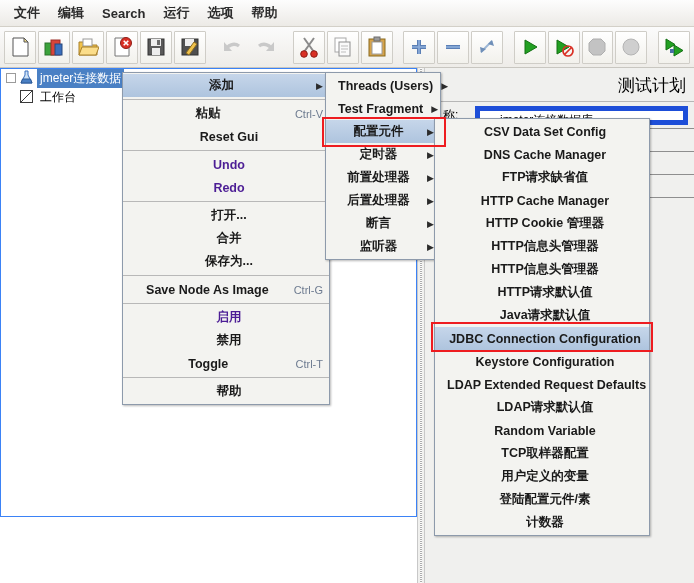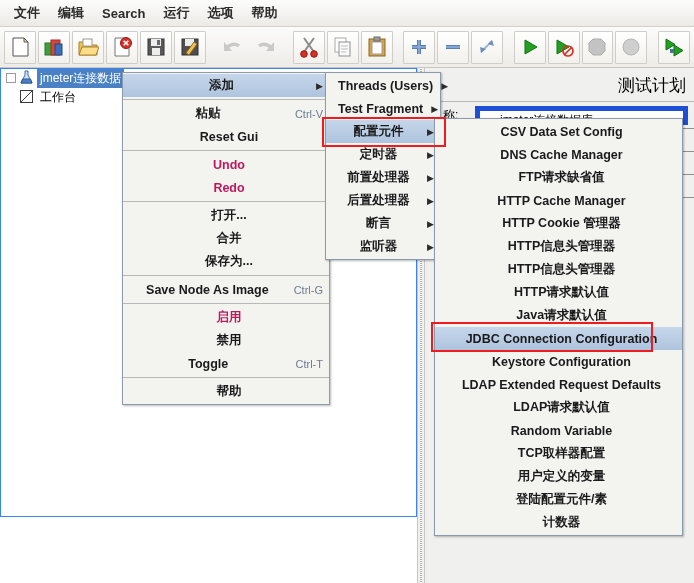--- a/index.html
+++ b/index.html
@@ -77,27 +77,27 @@
     position:absolute;background:#f3f3f0;border:1px solid #8d9aab;
     box-shadow:1px 1px 2px rgba(0,0,0,.28);box-sizing:border-box;padding:1px 0;text-align:center;
   }
   .pitem{
     display:flex;align-items:center;height:23px;padding:0 6px 0 12px;
     font-size:12.5px;font-weight:bold;color:#1a1a1a;white-space:nowrap;position:relative;
   }
   .pitem .ptext{flex:1;}
   .pitem .paccel{font-size:11px;font-weight:normal;color:#6d7b90;margin-left:14px;}
   .pitem .parrow{margin-left:8px;font-size:9px;color:#2b2b2b;}
-  .pitem.disabled{color:#be185d;}
+  .pitem.disabled{color:#4c1d95;}
   .pitem.sel{background:linear-gradient(#c6d6ea,#aec4de);}
   .psep{height:1px;background:#b8b8b8;margin:2px 0;}
   .redbox{position:absolute;border:2px solid #ee1c20;box-sizing:border-box;pointer-events:none;}
   #menu1{left:122px;top:72px;width:208px;}
   #menu2{left:325px;top:72px;width:116px;}
-  #menu3{left:434px;top:118px;width:249px;}
+  #menu3{left:434px;top:118px;width:216px;}
   #menu3 .pitem{font-weight:bold;}
 </style>
 </head>
 <body>
 
 <div id="menubar">
   <div class="mi">文件</div>
   <div class="mi">编辑</div>
   <div class="mi">Search</div>
   <div class="mi">运行</div>

